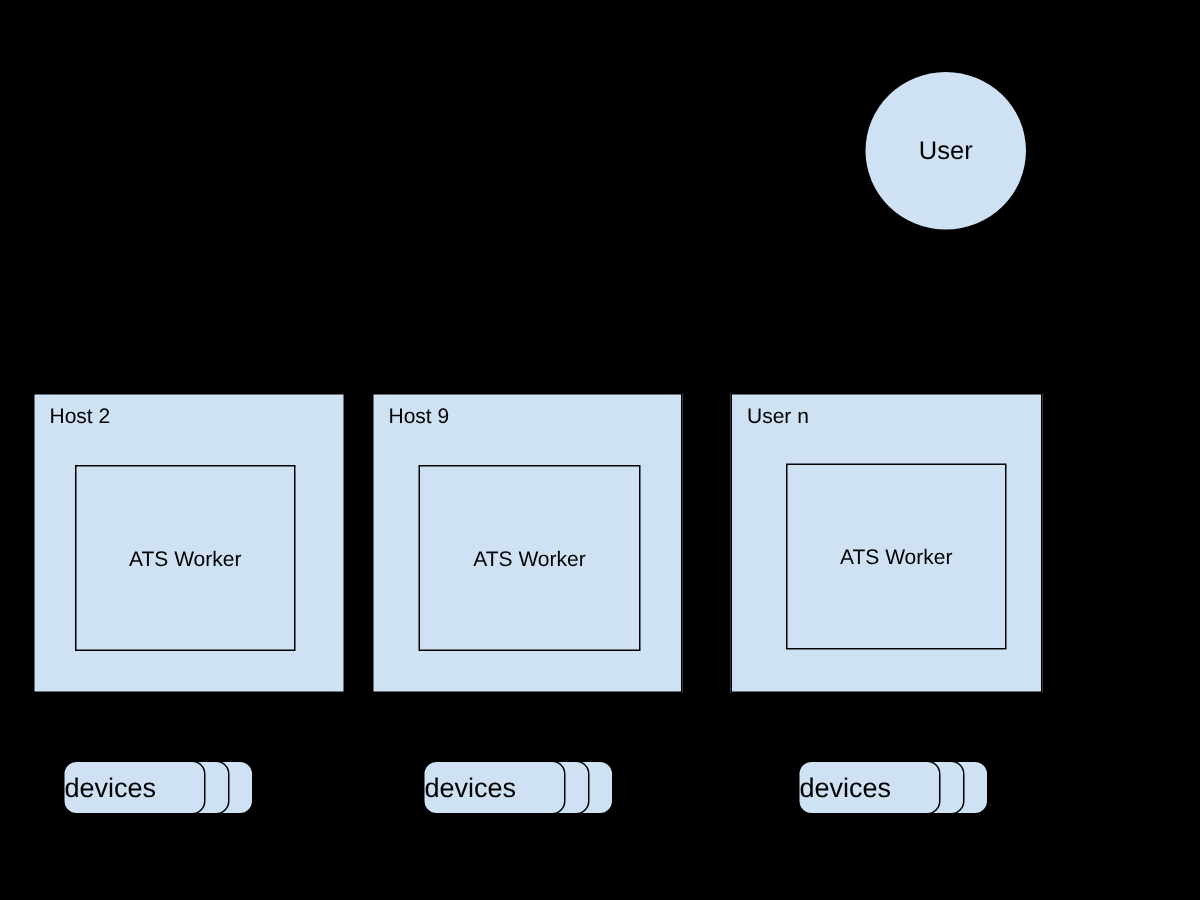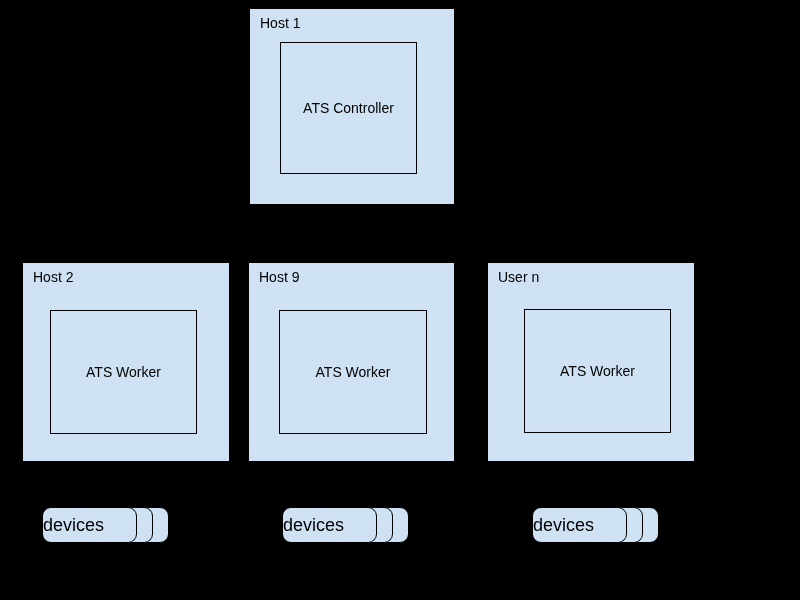--- a/index.html
+++ b/index.html
@@ -69,27 +69,24 @@
     left:0;
     display:flex;align-items:center;justify-content:flex-start;
     font-size:18px;
   }
 </style>
 </head>
 <body>
 
 <div class="canvas">
 
-  <div class="host" style="left:249px;top:8px;width:206px;height:197px;">
-    <div class="host-label">Host 1</div>
-    <div class="inner-box" style="left:30px;top:33px;width:137px;height:132px;">
-      <span>ATS Controller</span>
-    </div>
+
+  <div class="user-circle">
+    <span>User</span>
   </div>
-
 
   <div class="host" style="left:22px;top:262px;width:208px;height:200px;">
     <div class="host-label">Host 2</div>
     <div class="inner-box" style="left:27px;top:47px;width:147px;height:124px;">
       <span>ATS Worker</span>
     </div>
   </div>
 
   <div class="host" style="left:248px;top:262px;width:207px;height:200px;">
     <div class="host-label">Host 9</div>

